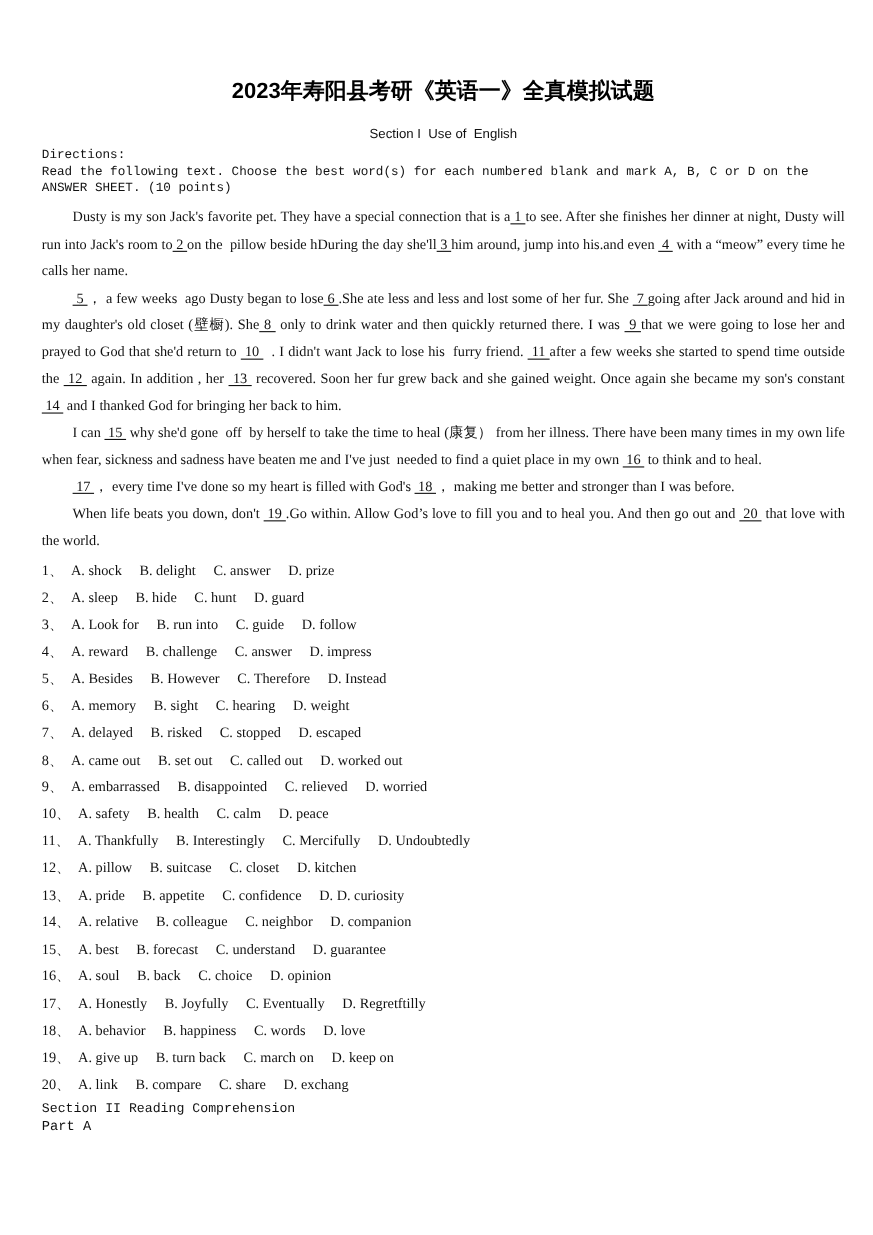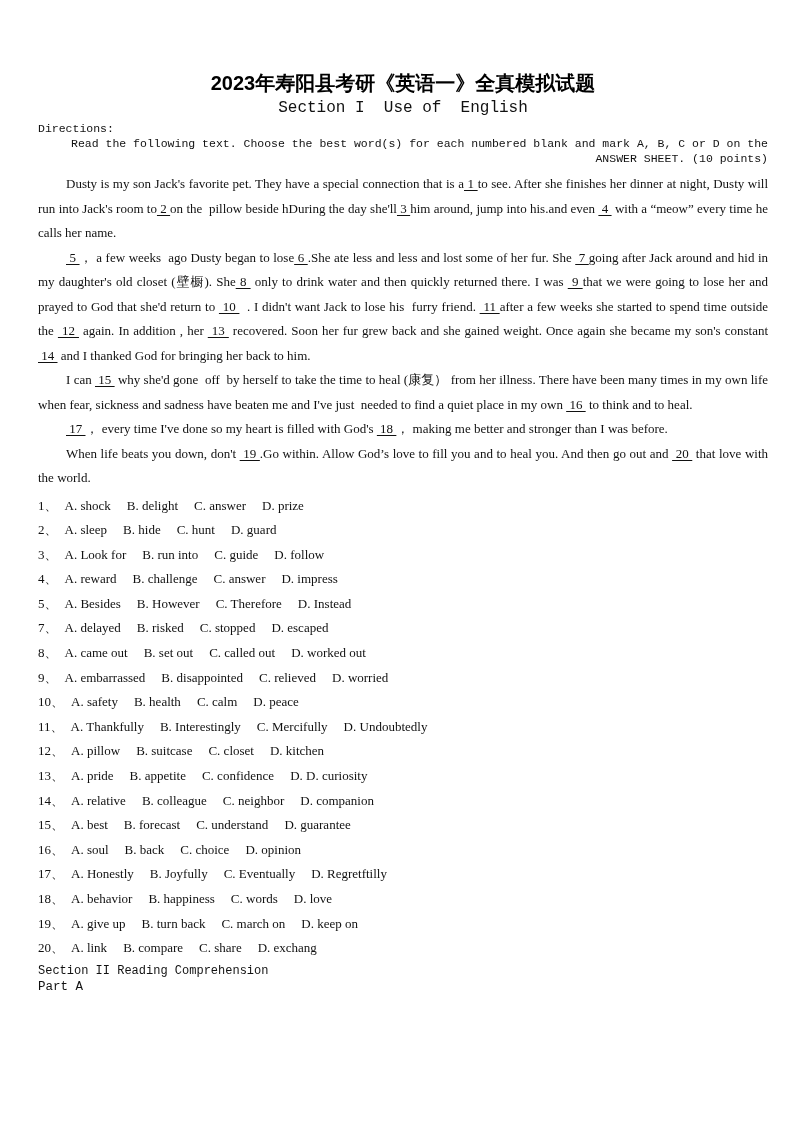--- a/index.html
+++ b/index.html
@@ -18,30 +18,30 @@
   .title {
     margin: 0;
     text-align: center;
     font-family: "Liberation Sans", "DejaVu Sans", sans-serif;
     font-weight: 700;
     font-size: 20px;
     line-height: 26px;
     color: #000000;
   }
   .sec-heading {
-    margin-top: 4px;
+    margin-top: 17px;
     text-align: center;
-    font-family: Liberation Mono, monospace;
-    font-size: 16px;
+    font-family: Liberation Sans, sans-serif;
+    font-size: 12px;
     line-height: 16px;
     white-space: pre;
   }
   .directions { margin-top: 5px; font-family: "Liberation Mono", "DejaVu Sans Mono", monospace; }
   .dir-label { font-weight: 400; font-size: 11.5px; line-height: 15px; }
-  .dir-text  { font-size: 11.5px; line-height: 15px; white-space: pre-wrap; text-align: right; }
+  .dir-text  { font-size: 11.5px; line-height: 15px; white-space: pre-wrap; }
   .passage { margin-top: 6px; }
   .para {
     margin: 0;
     font-size: 13px;
     line-height: 24.5px;
     text-align: justify;
     text-indent: 28px;
     white-space: pre-wrap;
   }
   .blank {
@@ -100,20 +100,21 @@
       <div class="q-row"><span class="q-num">1、</span><span class="q-opts"><span class="q-opt">A. shock</span><span class="q-opt">B. delight</span><span class="q-opt">C. answer</span><span class="q-opt">D. prize</span></span></div>
 
       <div class="q-row"><span class="q-num">2、</span><span class="q-opts"><span class="q-opt">A. sleep</span><span class="q-opt">B. hide</span><span class="q-opt">C. hunt</span><span class="q-opt">D. guard</span></span></div>
 
       <div class="q-row"><span class="q-num">3、</span><span class="q-opts"><span class="q-opt">A. Look for</span><span class="q-opt">B. run into</span><span class="q-opt">C. guide</span><span class="q-opt">D. follow</span></span></div>
 
       <div class="q-row"><span class="q-num">4、</span><span class="q-opts"><span class="q-opt">A. reward</span><span class="q-opt">B. challenge</span><span class="q-opt">C. answer</span><span class="q-opt">D. impress</span></span></div>
 
       <div class="q-row"><span class="q-num">5、</span><span class="q-opts"><span class="q-opt">A. Besides</span><span class="q-opt">B. However</span><span class="q-opt">C. Therefore</span><span class="q-opt">D. Instead</span></span></div>
 
+      <div class="q-row"><span class="q-num">6、</span><span class="q-opts"><span class="q-opt">A. memory</span><span class="q-opt">B. sight</span><span class="q-opt">C. hearing</span><span class="q-opt">D. weight</span></span></div>
 
       <div class="q-row"><span class="q-num">7、</span><span class="q-opts"><span class="q-opt">A. delayed</span><span class="q-opt">B. risked</span><span class="q-opt">C. stopped</span><span class="q-opt">D. escaped</span></span></div>
 
       <div class="q-row"><span class="q-num">8、</span><span class="q-opts"><span class="q-opt">A. came out</span><span class="q-opt">B. set out</span><span class="q-opt">C. called out</span><span class="q-opt">D. worked out</span></span></div>
 
       <div class="q-row"><span class="q-num">9、</span><span class="q-opts"><span class="q-opt">A. embarrassed</span><span class="q-opt">B. disappointed</span><span class="q-opt">C. relieved</span><span class="q-opt">D. worried</span></span></div>
 
       <div class="q-row"><span class="q-num">10、</span><span class="q-opts"><span class="q-opt">A. safety</span><span class="q-opt">B. health</span><span class="q-opt">C. calm</span><span class="q-opt">D. peace</span></span></div>
 
       <div class="q-row"><span class="q-num">11、</span><span class="q-opts"><span class="q-opt">A. Thankfully</span><span class="q-opt">B. Interestingly</span><span class="q-opt">C. Mercifully</span><span class="q-opt">D. Undoubtedly</span></span></div>

